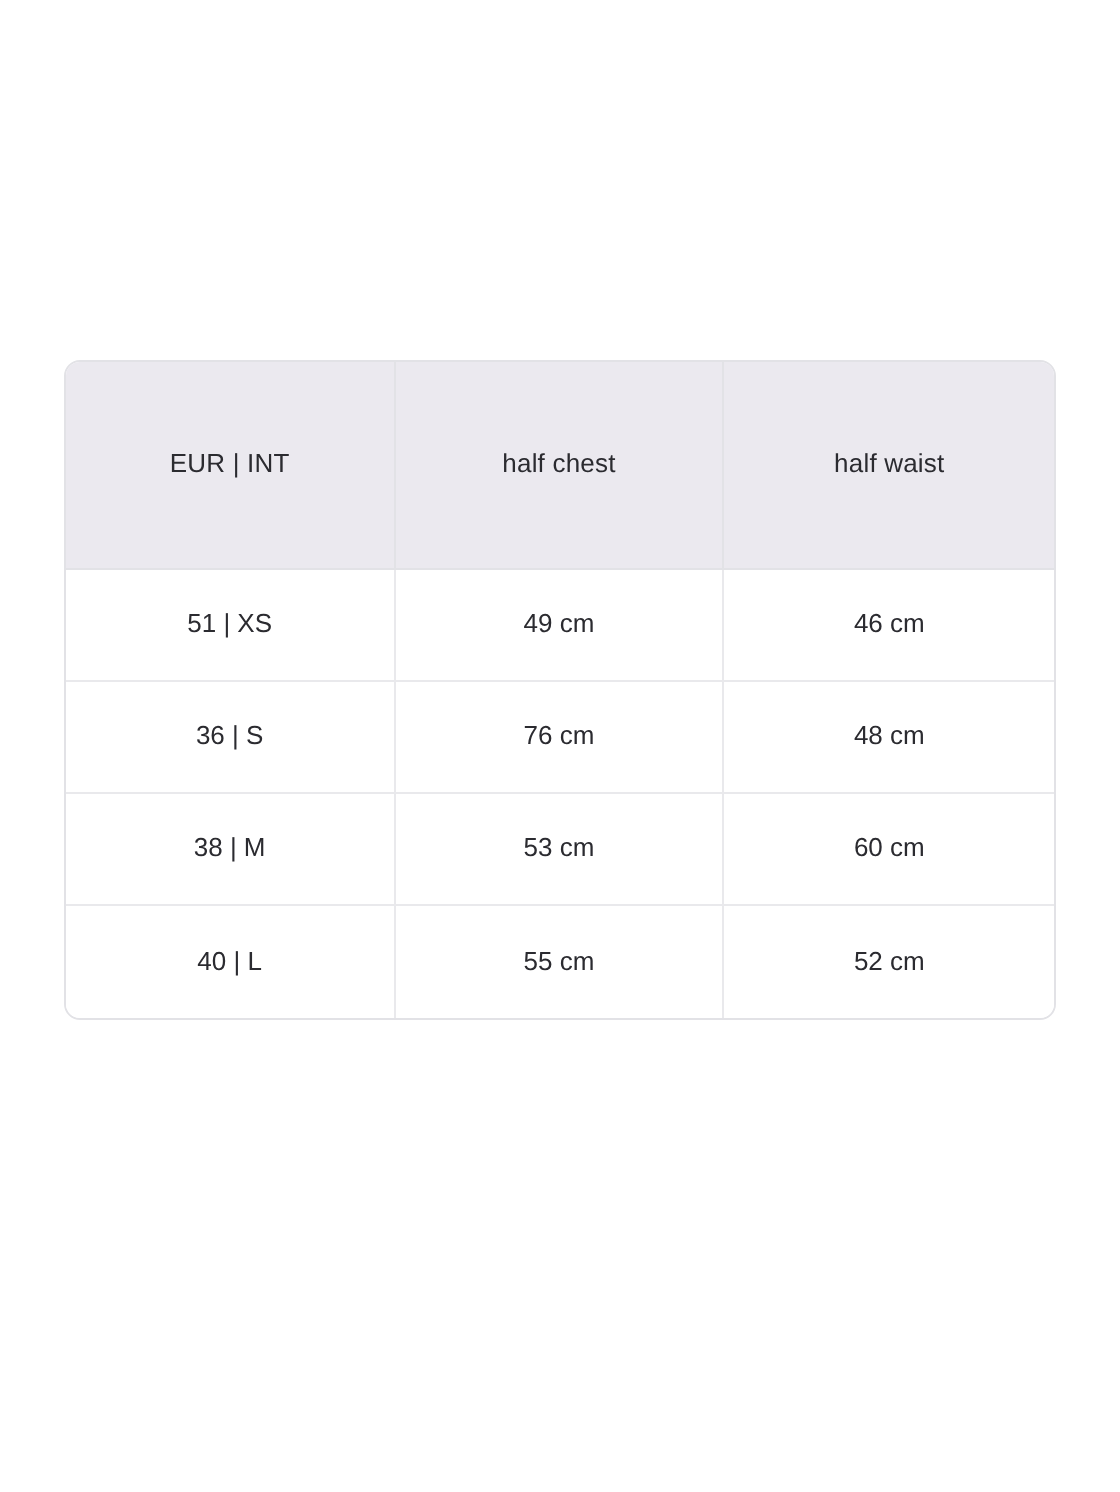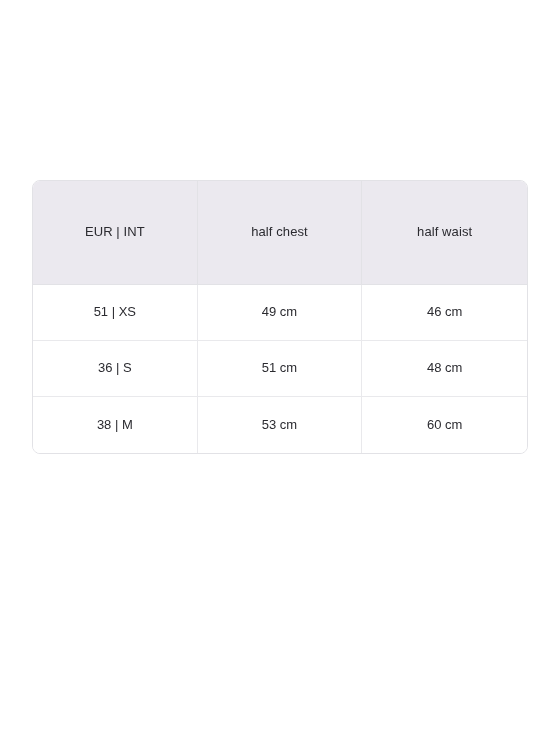--- a/index.html
+++ b/index.html
@@ -97,25 +97,30 @@
         </tr>
       </thead>
       <tbody>
         <tr>
           <td>51 | XS</td>
           <td>49 cm</td>
           <td>46 cm</td>
         </tr>
         <tr>
           <td>36 | S</td>
-          <td>51 cm</td>
+          <td>76 cm</td>
           <td>48 cm</td>
         </tr>
         <tr>
           <td>38 | M</td>
           <td>53 cm</td>
           <td>60 cm</td>
+        </tr>
+        <tr>
+          <td>40 | L</td>
+          <td>55 cm</td>
+          <td>52 cm</td>
         </tr>
       </tbody>
     </table>
   </div>
 
 </div>
 
 </body></html>

